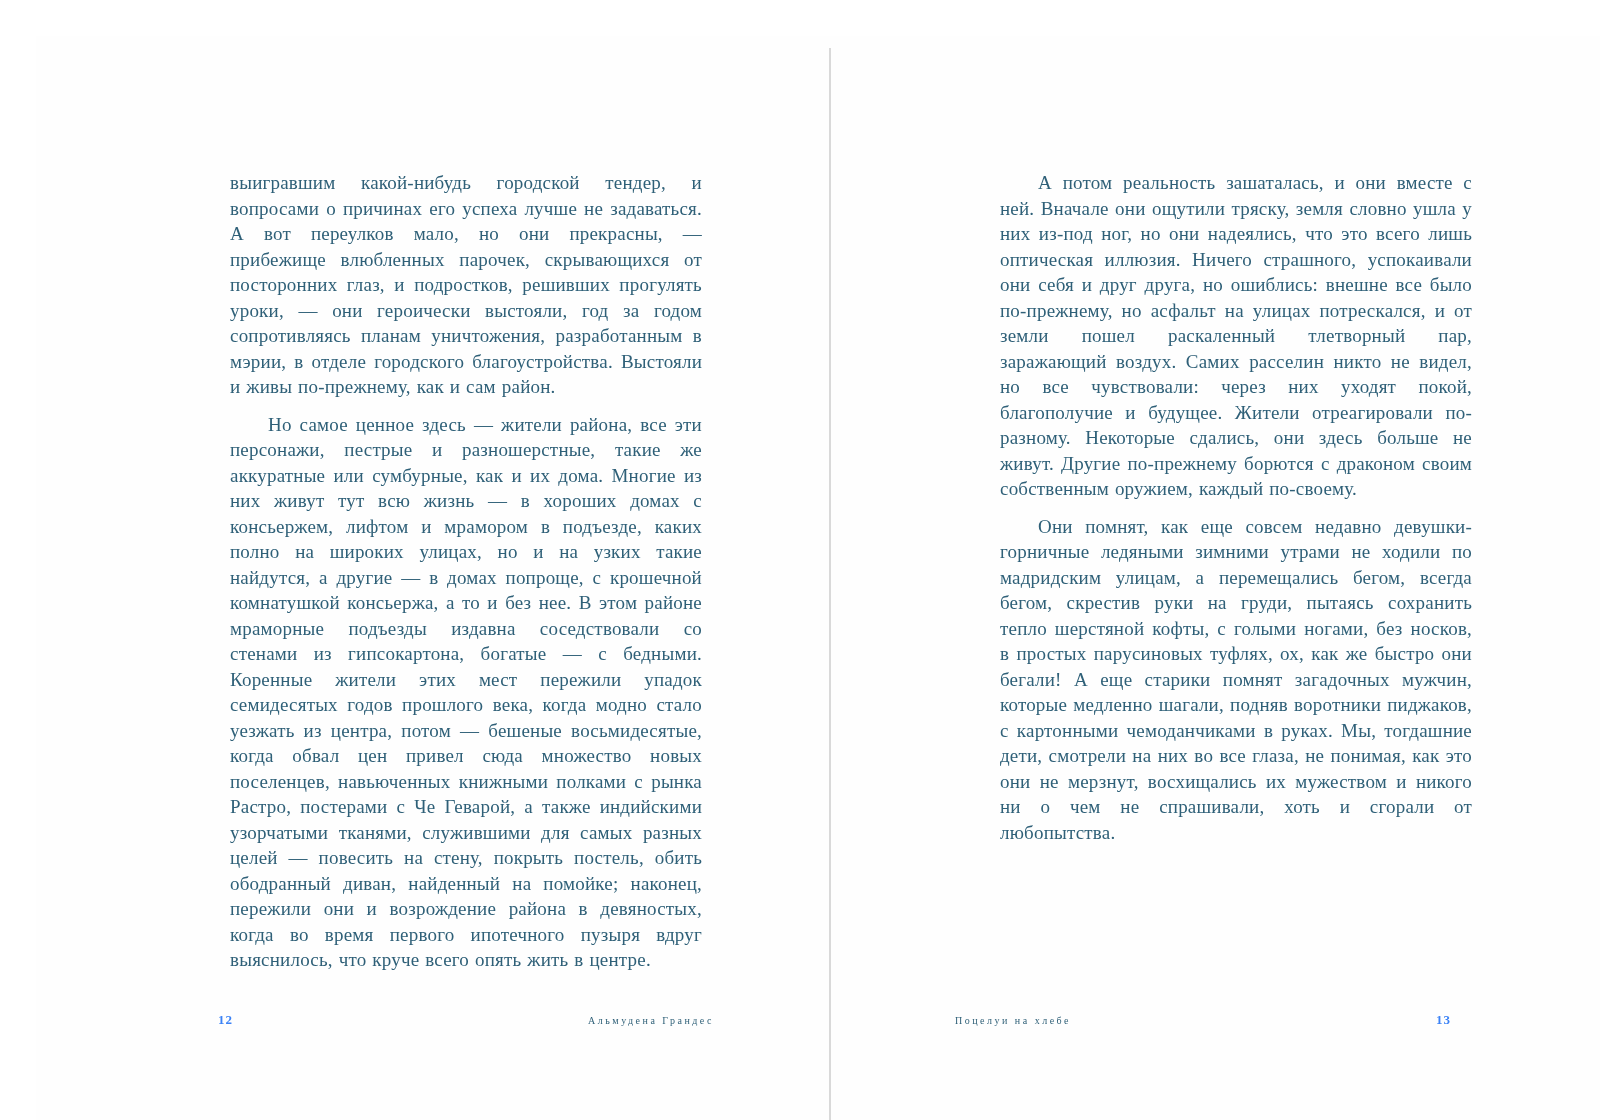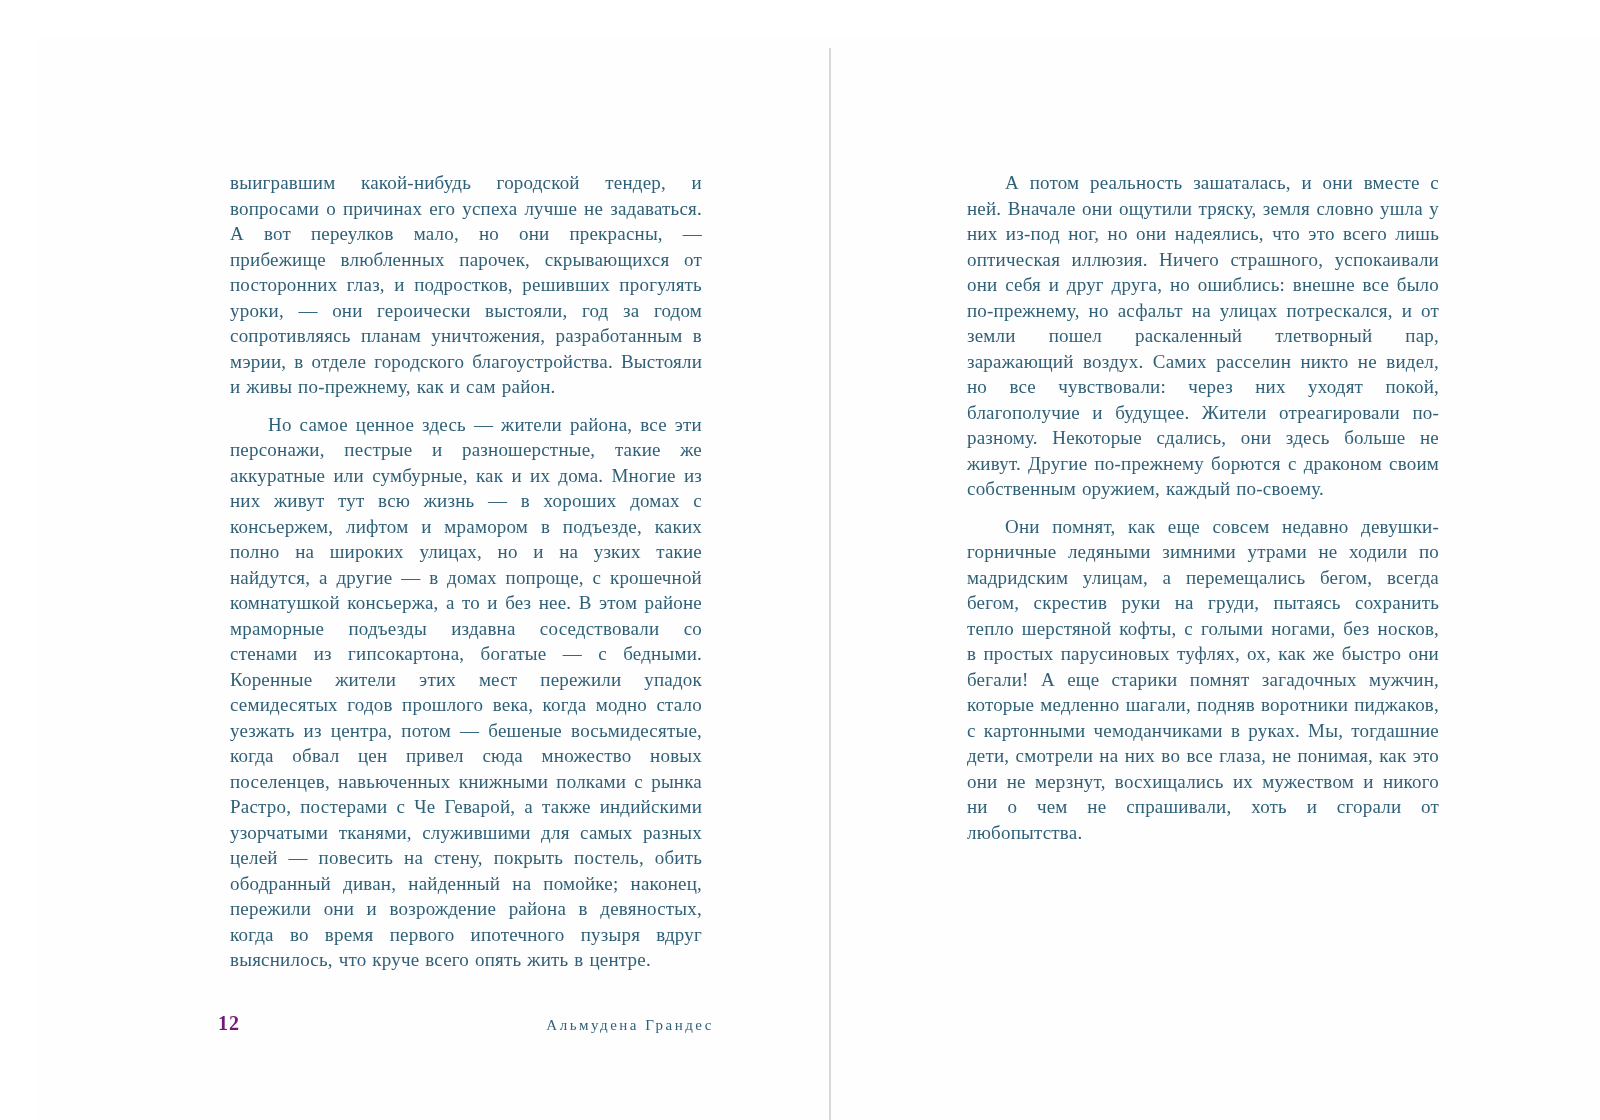--- a/index.html
+++ b/index.html
@@ -12,21 +12,21 @@
     position:absolute; left:781px; top:0; width:2px; height:1098px;
     background:#d9d9d9;
   }
   .bottom-edge {
     position:absolute; left:0; top:1100px; width:1600px; height:4px;
     background:#dcdcdc;
   }
 
   .page { position:absolute; top:110px; width:520px; }
   .page.left  { left:158px; }
-  .page.right { left:895px; }
+  .page.right { left:928px; }
 
   .page-text p {
     font-size:19px;
     line-height:25.5px;
     text-align:justify;
     text-indent:38px;
     letter-spacing:0.2px;
     word-spacing:1px;
     hyphens:auto;
     -webkit-hyphens:auto;
@@ -35,24 +35,24 @@
   .page-text p.no-indent { text-indent:0; }
 
   .running-footer {
     position:absolute; top:952px; width:520px;
     display:flex; justify-content:space-between; align-items:baseline;
   }
   .running-footer.left-f  { left:158px; }
   .running-footer.right-f { left:895px; }
 
   .page-number {
-    font-weight:bold; font-size:20px; letter-spacing:1px; color:#701a75;
+    font-weight:bold; font-size:13px; letter-spacing:1px; color:#3b82f6;
   }
   .running-head {
-    font-size:15px; letter-spacing:2.5px; color:#2f6078;
+    font-size:10px; letter-spacing:2.5px; color:#2f6078;
   }
 </style>
 </head>
 <body>
 
 <div class="spread">
 
   <div class="page-divider"></div>
 
   <section class="page left">
@@ -67,16 +67,20 @@
       <p>А потом реальность зашаталась, и они вместе с ней. Вначале они ощутили тряску, земля словно ушла у них из-под ног, но они надеялись, что это всего лишь оптическая иллюзия. Ничего страшного, успокаивали они себя и друг друга, но ошиблись: внешне все было по-прежнему, но асфальт на улицах потрескался, и от земли пошел раскаленный тлетворный пар, заражающий воздух. Самих расселин никто не видел, но все чувствовали: через них уходят покой, благополучие и будущее. Жители отреагировали по-разному. Некоторые сдались, они здесь больше не живут. Другие по-прежнему борются с драконом своим собственным оружием, каждый по-своему.</p>
       <p>Они помнят, как еще совсем недавно девушки-горничные ледяными зимними утрами не ходили по мадридским улицам, а перемещались бегом, всегда бегом, скрестив руки на груди, пытаясь сохранить тепло шерстяной кофты, с голыми ногами, без носков, в простых парусиновых туфлях, ох, как же быстро они бегали! А еще старики помнят загадочных мужчин, которые медленно шагали, подняв воротники пиджаков, с картонными чемоданчиками в руках. Мы, тогдашние дети, смотрели на них во все глаза, не понимая, как это они не мерзнут, восхищались их мужеством и никого ни о чем не спрашивали, хоть и сгорали от любопытства.</p>
     </div>
   </section>
 
   <footer class="running-footer left-f">
     <span class="page-number">12</span>
     <span class="running-head">Альмудена Грандес</span>
   </footer>
 
+  <footer class="running-footer right-f">
+    <span class="running-head">Поцелуи на хлебе</span>
+    <span class="page-number">13</span>
+  </footer>
 
   <div class="bottom-edge"></div>
 
 </div>
 
 </body></html>

